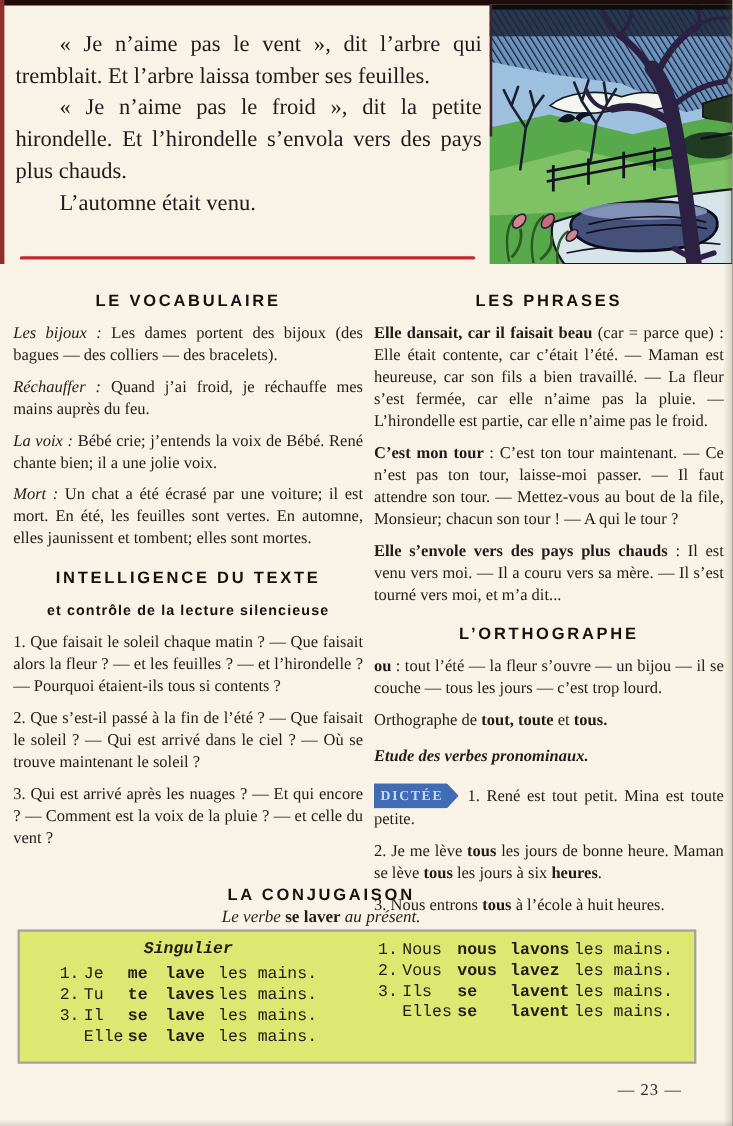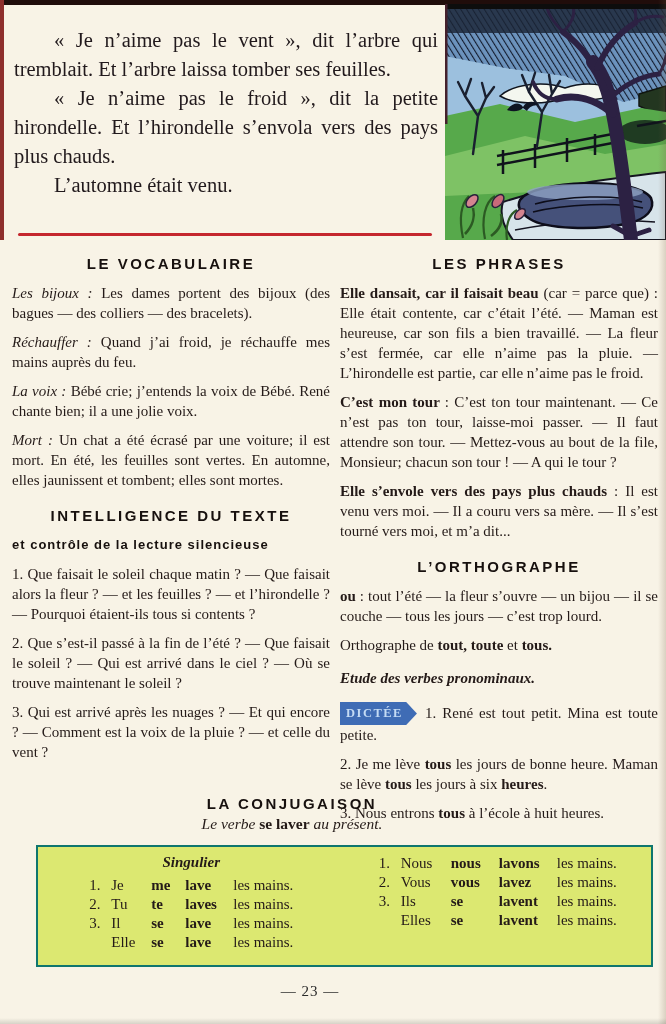--- a/index.html
+++ b/index.html
@@ -24,54 +24,54 @@
   .illus{position:absolute;left:445px;top:4px;width:221px;height:236px;}
   .illus svg{display:block;}
 
   .red-rule{position:absolute;left:18px;top:233px;width:414px;height:3px;background:#c5272e;border-radius:2px;}
 
   
   .col{position:absolute;top:254px;width:318px;font-size:15px;line-height:20px;text-align:justify;}
   .col-left{left:12px;}
   .col-right{left:340px;}
   .heading{font-family:"Liberation Sans", sans-serif;font-weight:700;font-size:15px;
-    letter-spacing:2.5px;text-align:center;color:#17100e;margin:0 0 9px 0;text-indent:0;}
+    letter-spacing:2.5px;text-align:center;color:#17100e;margin:10px 0 9px 0;text-indent:0;}
   .subheading{font-family:"Liberation Sans", sans-serif;font-weight:700;font-size:13px;
-    letter-spacing:1px;color:#17100e;margin:-8px 0 9px 0;}
+    letter-spacing:1px;text-align:center;color:#17100e;margin:-8px 0 9px 0;}
   .col p{margin:0 0 9px 0;}
   .s-b{font-weight:700;}
   .s-i{font-style:italic;}
   .s-bi{font-weight:700;font-style:italic;}
   .mt{margin-top:16px;}
 
   
   .dictee-badge{
     display:inline-block;background:#3f6cb5;color:#c4dbf4;
     font-weight:700;font-size:12.5px;letter-spacing:1.5px;
     padding:1px 14px 2px 6px;margin-right:8px;vertical-align:1px;
     clip-path:polygon(0 0,86% 0,100% 50%,86% 100%,0 100%);
   }
 
   
   .conj-head{position:absolute;left:0;top:795px;width:584px;text-align:center;}
   .conj-head .heading{margin-bottom:3px;}
   .conj-sub{font-size:15.5px;margin:0;}
   .conj-table{
-    position:absolute;left:36px;top:845px;width:613px;height:118px;
-    background:#dce871;border:2px solid #0f766e;display:flex;
+    position:absolute;left:16px;top:845px;width:613px;height:118px;
+    background:#dce871;border:2px solid #a3a3a3;display:flex;font-family:Liberation Mono, monospace;
   }
   .conj-col{width:50%;padding-top:7px;font-size:15px;}
   .conj-col-header{text-align:center;font-style:italic;font-weight:700;font-size:15px;margin-bottom:5px;}
   .conj-rows{width:max-content;margin:0 auto;display:grid;row-gap:0;}
   .rows-sing{grid-template-columns:22px 40px 34px 48px auto;}
   .rows-plur{grid-template-columns:22px 50px 48px 58px auto;}
   .conj-rows span{line-height:19px;}
   .c-pron,.c-verb{font-weight:700;}
 
-  .page-number{position:absolute;left:0;top:983px;width:620px;text-align:center;
+  .page-number{position:absolute;left:0;top:983px;width:620px;text-align:right;
     font-size:15px;letter-spacing:1px;color:#2a2a2a;}
 </style>
 </head>
 <body>
 
 <div class="page">
   <div class="top-edge"></div>
   <div class="left-edge"></div>
 
   <div class="reading">

